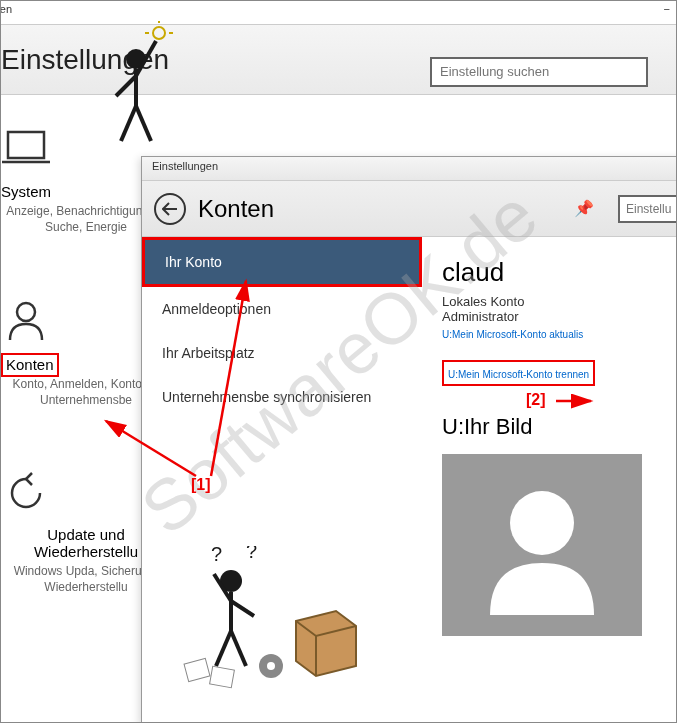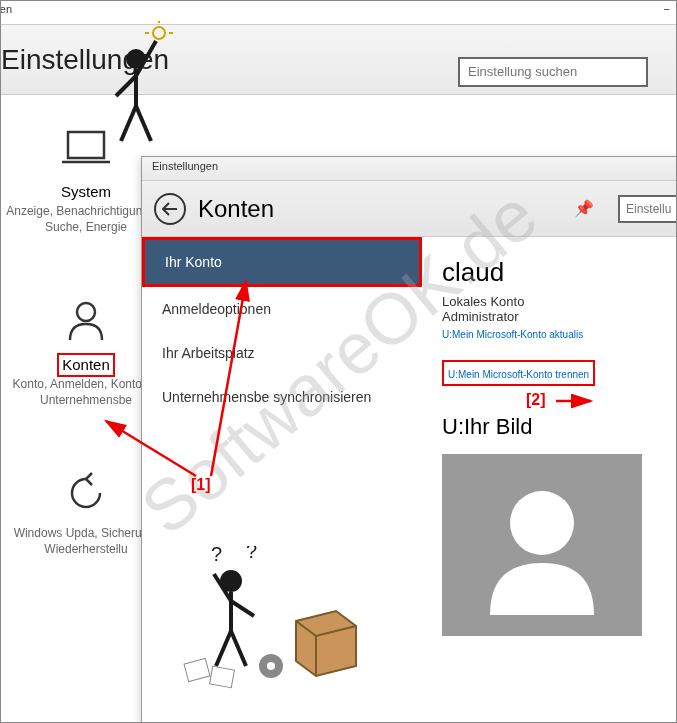--- a/index.html
+++ b/index.html
@@ -3,23 +3,23 @@
   <meta charset="utf-8">
   <style>
     * { margin: 0; padding: 0; box-sizing: border-box; font-family: "Segoe UI", Tahoma, sans-serif; }
     body { width: 677px; height: 723px; background: #fff; position: relative; overflow: hidden; border: 1px solid #888; }
     
     
     .bg-window { position: absolute; top: 0; left: -30px; width: 707px; }
     .bg-titlebar { height: 24px; background: #fff; border-bottom: 1px solid #ccc; padding: 2px 8px; font-size: 11px; color: #333; display: flex; justify-content: space-between; }
     .bg-header { height: 70px; background: linear-gradient(#f5f5f5, #eaeaea); border-bottom: 1px solid #ccc; display: flex; align-items: center; padding: 0 30px; justify-content: space-between; }
     .bg-header-title { font-size: 28px; font-weight: 300; color: #222; }
-    .bg-search { width: 190px; height: 30px; border: 2px solid #666; padding: 4px 8px; font-size: 13px; background: #fff; margin-top: 24px; }
+    .bg-search { width: 218px; height: 30px; border: 2px solid #666; padding: 4px 8px; font-size: 13px; background: #fff; margin-top: 24px; }
     .bg-content { padding: 30px 10px 0 30px; display: flex; flex-direction: column; gap: 60px; }
-    .bg-tile { display: flex; flex-direction: column; align-items: center; width: 170px; text-align: center; }
+    .bg-tile { display: flex; flex-direction: column; align-items: flex-start; width: 170px; text-align: center; }
     .bg-tile-icon { width: 50px; height: 50px; margin-bottom: 8px; display: flex; align-items: center; justify-content: center; }
     .bg-tile-name { font-size: 15px; color: #000; margin-bottom: 4px; }
     .bg-tile-desc { font-size: 12px; color: #666; line-height: 1.3; }
     .red-box-outer { border: 2px solid #e00; padding: 1px 3px; display: inline-block; }
     
     
     .fg-window { position: absolute; top: 155px; left: 140px; width: 560px; height: 568px; background: #fff; border: 1px solid #999; box-shadow: -2px 2px 8px rgba(0,0,0,0.15); }
     .fg-titlebar { height: 24px; background: linear-gradient(#f5f5f5, #e8e8e8); border-bottom: 1px solid #ccc; padding: 3px 10px; font-size: 11px; color: #333; }
     .fg-header { height: 56px; background: linear-gradient(#f0f0f0, #e5e5e5); border-bottom: 1px solid #ccc; display: flex; align-items: center; padding: 0 12px; gap: 12px; }
     .back-btn { width: 32px; height: 32px; border: 2px solid #333; border-radius: 50%; display: flex; align-items: center; justify-content: center; font-size: 18px; cursor: pointer; background: transparent; }
@@ -80,20 +80,21 @@
       <div class="bg-tile-desc">Konto, Anmelden, Konto für Unternehmensbe</div>
     </div>
 
     <div class="bg-tile">
       <div class="bg-tile-icon">
         <svg width="44" height="44" viewBox="0 0 44 44">
             <path d="M36 22 A14 14 0 1 1 22 8" fill="none" stroke="#333" stroke-width="2.5"></path>
             <polyline points="28,2 22,8 28,14" fill="none" stroke="#333" stroke-width="2.5"></polyline>
           </svg>
       </div>
+      <div class="bg-tile-name">Update und Wiederherstellu</div>
       <div class="bg-tile-desc">Windows Upda, Sicherung, Wiederherstellu</div>
     </div>
   </div>
 </div>
 
 <div class="fg-window">
   <div class="fg-titlebar">
     <span>Einstellungen</span>
   </div>
   <div class="fg-header">

